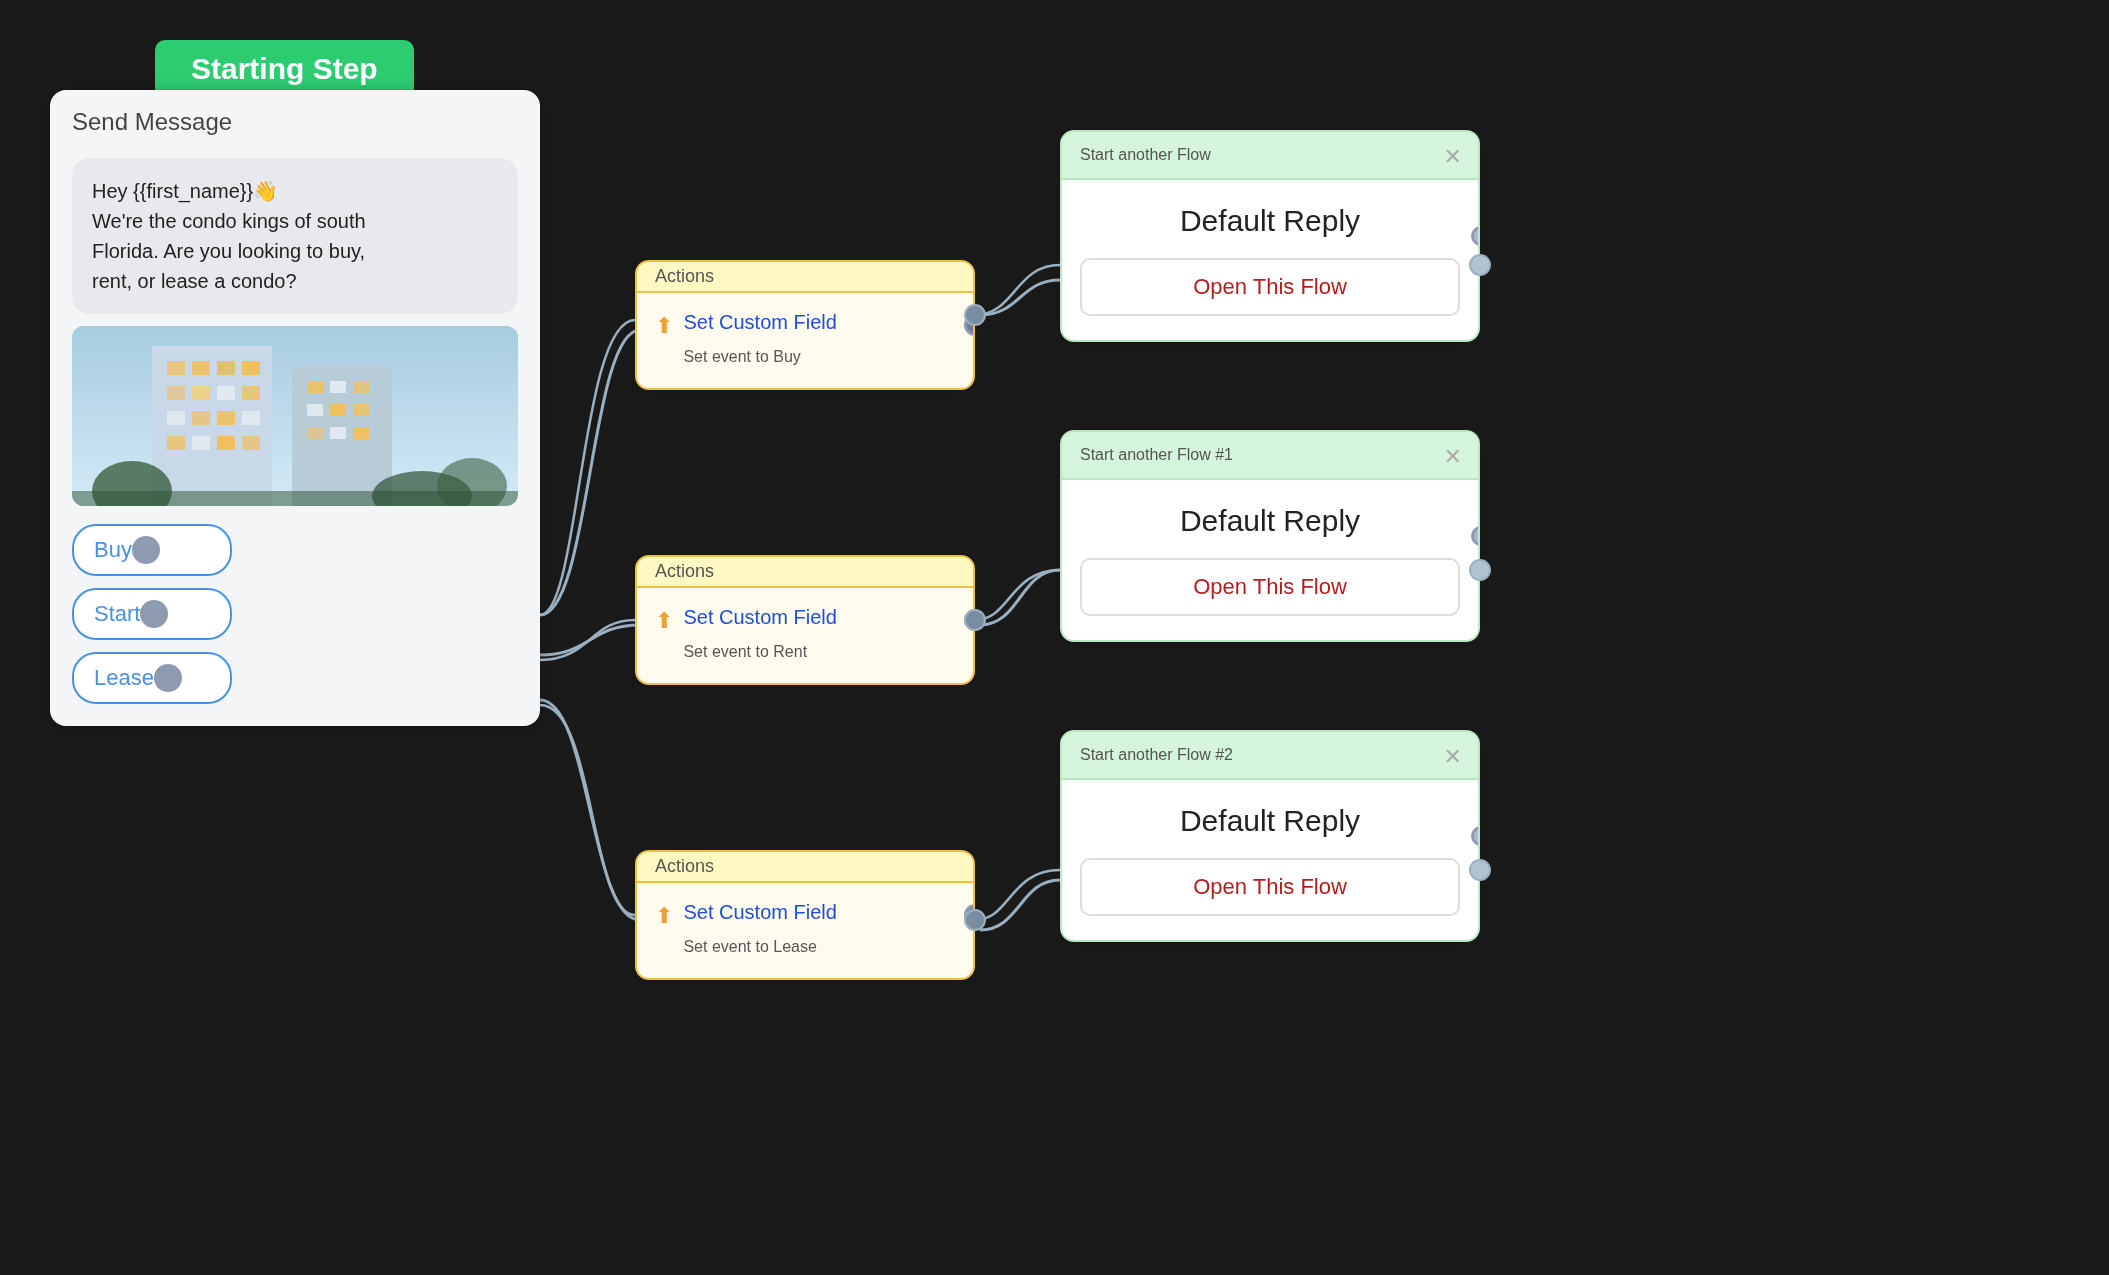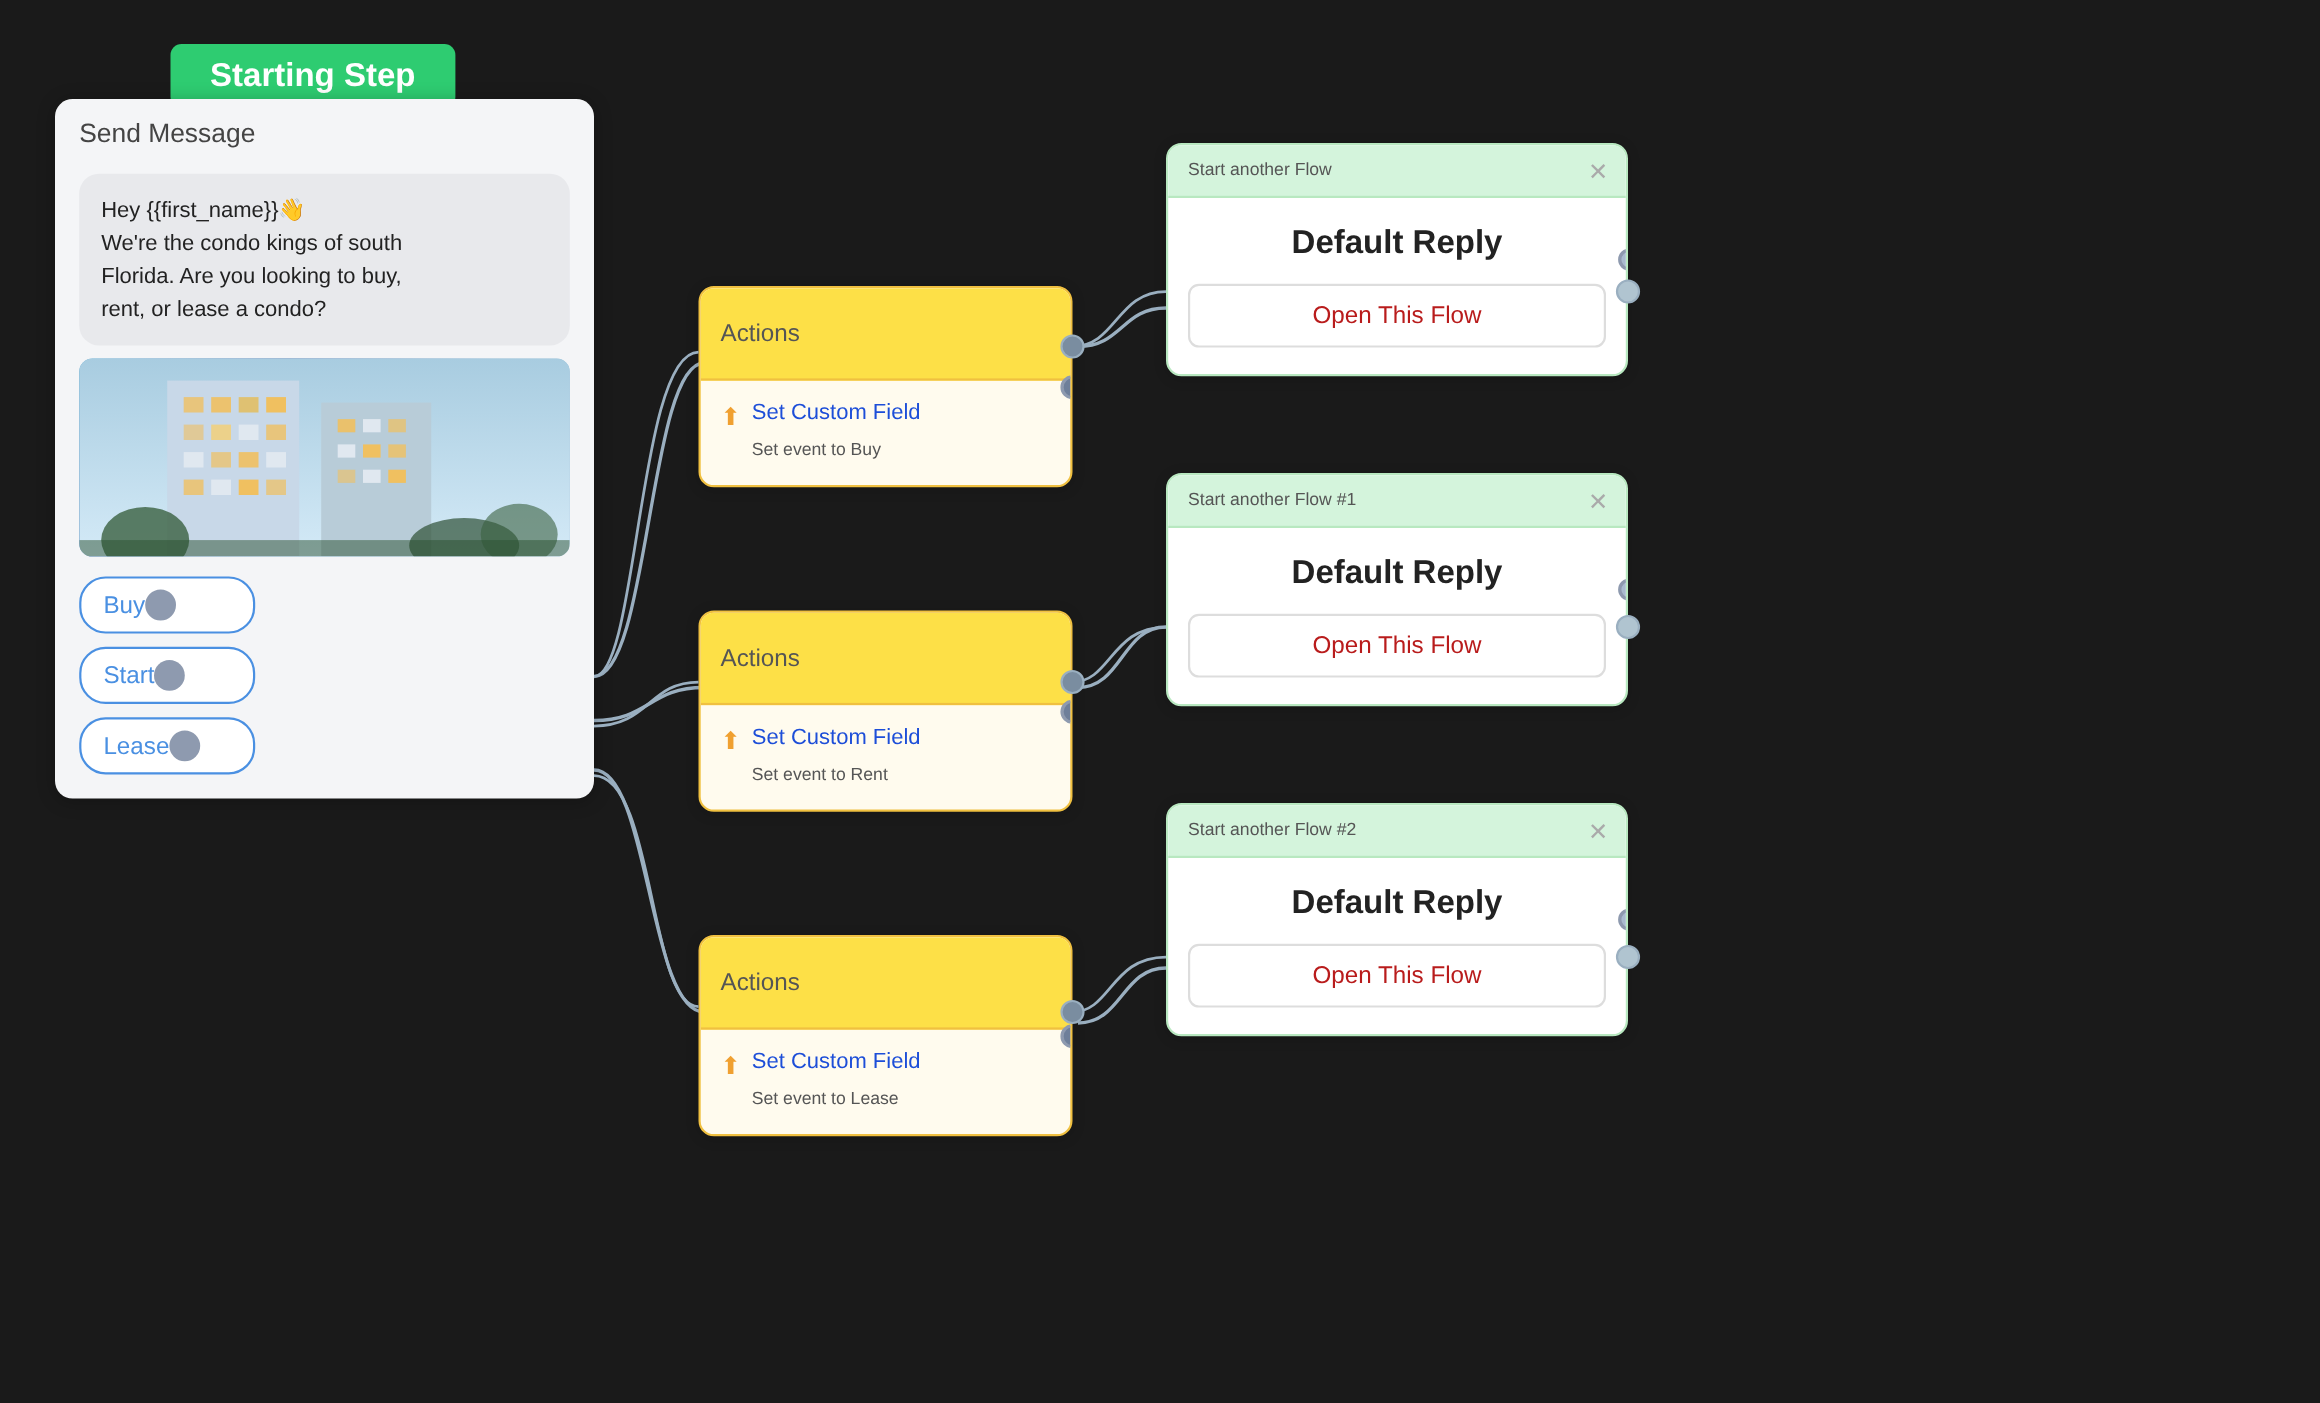--- a/index.html
+++ b/index.html
@@ -112,24 +112,24 @@
       position: absolute;
       background: #fffbee;
       border: 2px solid #f0c040;
       border-radius: 14px;
       width: 340px;
       overflow: hidden;
       box-shadow: 0 2px 12px rgba(0,0,0,0.15);
     }
 
     .actions-header {
-      background: #fde047;
+      background: #fef9c3;
       border-bottom: 2px solid #f0c040;
-      padding: 28px 18px;
-      font-size: 22px;
+      padding: 4px 18px;
+      font-size: 18px;
       color: #555;
       font-weight: 500;
     }
 
     .actions-body {
       padding: 18px 18px 22px 18px;
     }
 
     .set-custom-field {
       display: flex;
@@ -187,21 +187,21 @@
       align-items: center;
     }
 
     .flow-body {
       padding: 24px 18px 24px 18px;
     }
 
     .default-reply-text {
       font-size: 30px;
       color: #222;
-      font-weight: 700;
+      font-weight: 400;
       text-align: center;
       margin-bottom: 20px;
     }
 
     .open-flow-btn {
       display: block;
       width: 100%;
       border: 2px solid #ddd;
       border-radius: 10px;
       padding: 14px;

